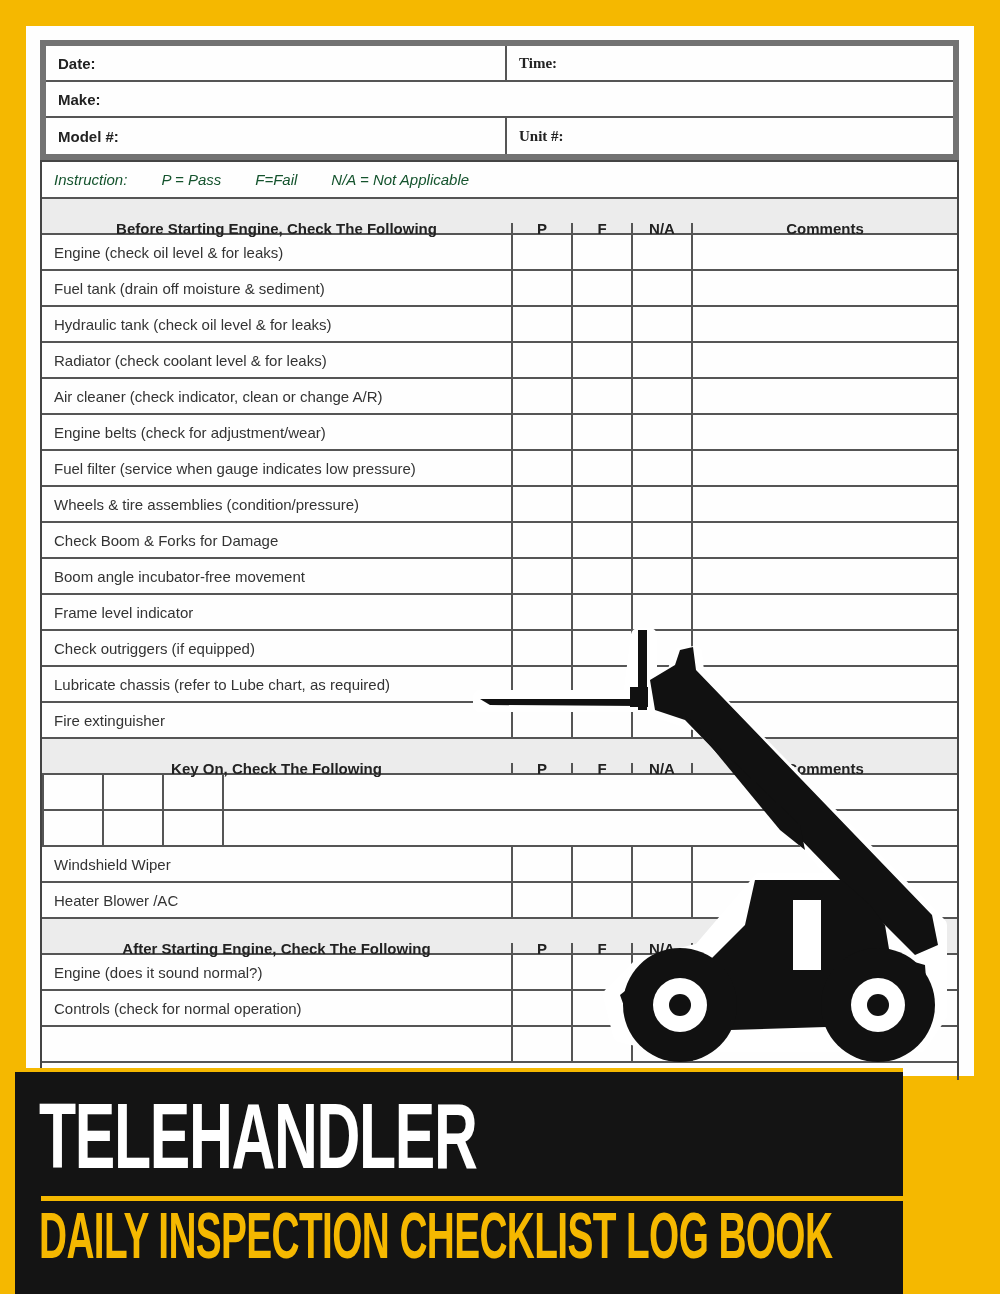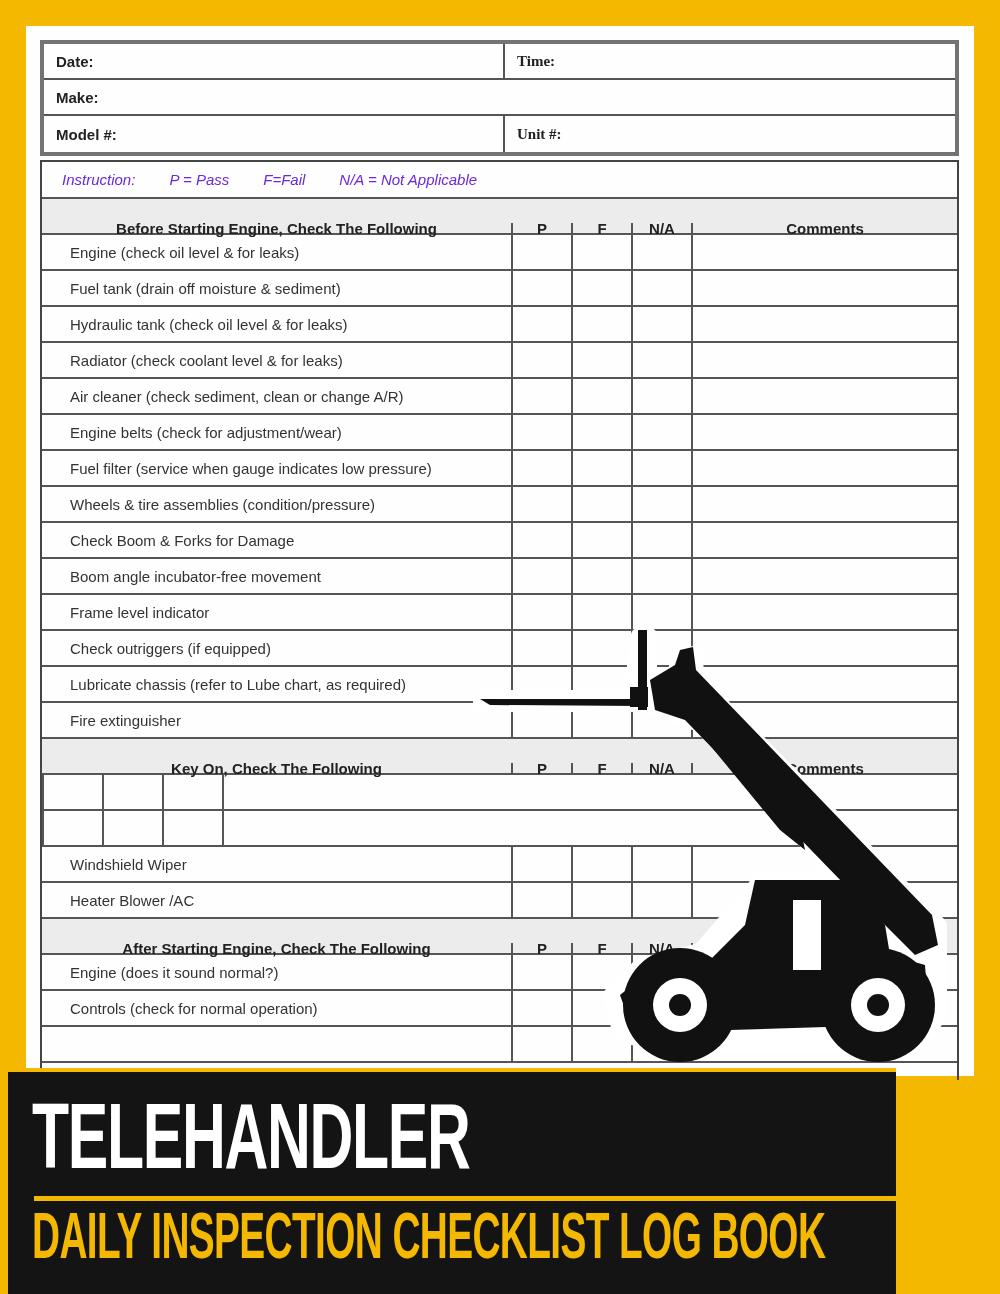--- a/index.html
+++ b/index.html
@@ -1,35 +1,35 @@
 <!DOCTYPE html>
 <html><head>
 <meta charset="utf-8">
 <style>
   * { box-sizing: border-box; margin: 0; padding: 0; }
   html, body { width: 1000px; height: 1294px; overflow: hidden; }
   body { background: #f5b800; position: relative; font-family: "Liberation Sans", sans-serif; }
   .page { position: absolute; left: 26px; top: 26px; width: 948px; height: 1050px; background: #fefefe; }
-  .hdr { position: absolute; left: 40px; top: 40px; width: 919px; border: 4px solid #737373; }
+  .hdr { position: absolute; left: 40px; top: 40px; width: 919px; border: 6px solid #737373; }
   .hdr-row { display: flex; height: 36px; border-bottom: 2px solid #555; }
   .hdr-row:last-child { border-bottom: none; }
   .hdr-cell { flex: 0 0 459px; padding-left: 12px; display: flex; align-items: center; font-weight: bold; font-size: 15px; color: #222; }
   .hdr-cell + .hdr-cell { flex: 1; border-left: 2px solid #555; font-family: Liberation Serif, serif; }
   .chk { position: absolute; left: 40px; top: 160px; width: 919px; height: 920px; border: 2px solid #444; border-bottom: none; overflow: hidden; }
-  .instr { height: 37px; display: flex; align-items: center; padding-left: 20px; font-style: italic; font-size: 15px; color: #6d28d9; border-bottom: 2px solid #555; }
+  .instr { height: 37px; display: flex; align-items: center; padding-left: 12px; font-style: italic; font-size: 15px; color: #14532d; border-bottom: 2px solid #555; }
   .instr span { margin-right: 34px; }
   .row { display: flex; height: 36px; border-bottom: 2px solid #555; }
   .row.sec { background: #ececec; }
   .c { border-left: 2px solid #555; display: flex; align-items: center; justify-content: center; font-size: 15px; color: #222; }
-  .c0 { flex: 0 0 469px; border-left: none; justify-content: flex-start; padding-left: 28px; color: #333; }
+  .c0 { flex: 0 0 469px; border-left: none; justify-content: flex-start; padding-left: 12px; color: #333; }
   .row.sec .c0 { justify-content: center; padding-left: 0; font-weight: bold; color: #222; }
   .row.sec .c { font-weight: bold; margin-top: 24px; }
   .c1, .c2, .c3 { flex: 0 0 60px; }
   .c4 { flex: 1; }
-  .banner { position: absolute; left: 8px; top: 1068px; width: 888px; height: 226px; background: #141414; border-top: 4px solid #f5b800; }
+  .banner { position: absolute; left: 15px; top: 1068px; width: 888px; height: 226px; background: #141414; border-top: 4px solid #f5b800; }
   .title { position: absolute; left: 24px; top: 18px; color: #fff; font-family: "Liberation Sans", sans-serif; font-weight: bold; font-size: 92px; letter-spacing: -2px; transform: scaleX(0.66); transform-origin: left top; line-height: 1; }
   .rule { position: absolute; left: 26px; top: 124px; width: 946px; height: 5px; background: #f5b800; }
   .subtitle { position: absolute; left: 24px; top: 132px; color: #f5b800; font-weight: bold; font-size: 64px; transform: scaleX(0.606); transform-origin: left top; line-height: 1; white-space: nowrap; letter-spacing: -1px; }
   .machine { position: absolute; left: 470px; top: 625px; width: 500px; height: 445px; }
 </style>
 </head>
 <body>
 
 <div class="page"></div>
 
@@ -83,21 +83,21 @@
       <div class="c c4"></div>
     </div>
     <div class="row">
       <div class="c c0">Radiator (check coolant level &amp; for leaks)</div>
       <div class="c c1"></div>
       <div class="c c2"></div>
       <div class="c c3"></div>
       <div class="c c4"></div>
     </div>
     <div class="row">
-      <div class="c c0">Air cleaner (check sediment, clean or change A/R)</div>
+      <div class="c c0">Air cleaner (check indicator, clean or change A/R)</div>
       <div class="c c1"></div>
       <div class="c c2"></div>
       <div class="c c3"></div>
       <div class="c c4"></div>
     </div>
     <div class="row">
       <div class="c c0">Engine belts (check for adjustment/wear)</div>
       <div class="c c1"></div>
       <div class="c c2"></div>
       <div class="c c3"></div>

